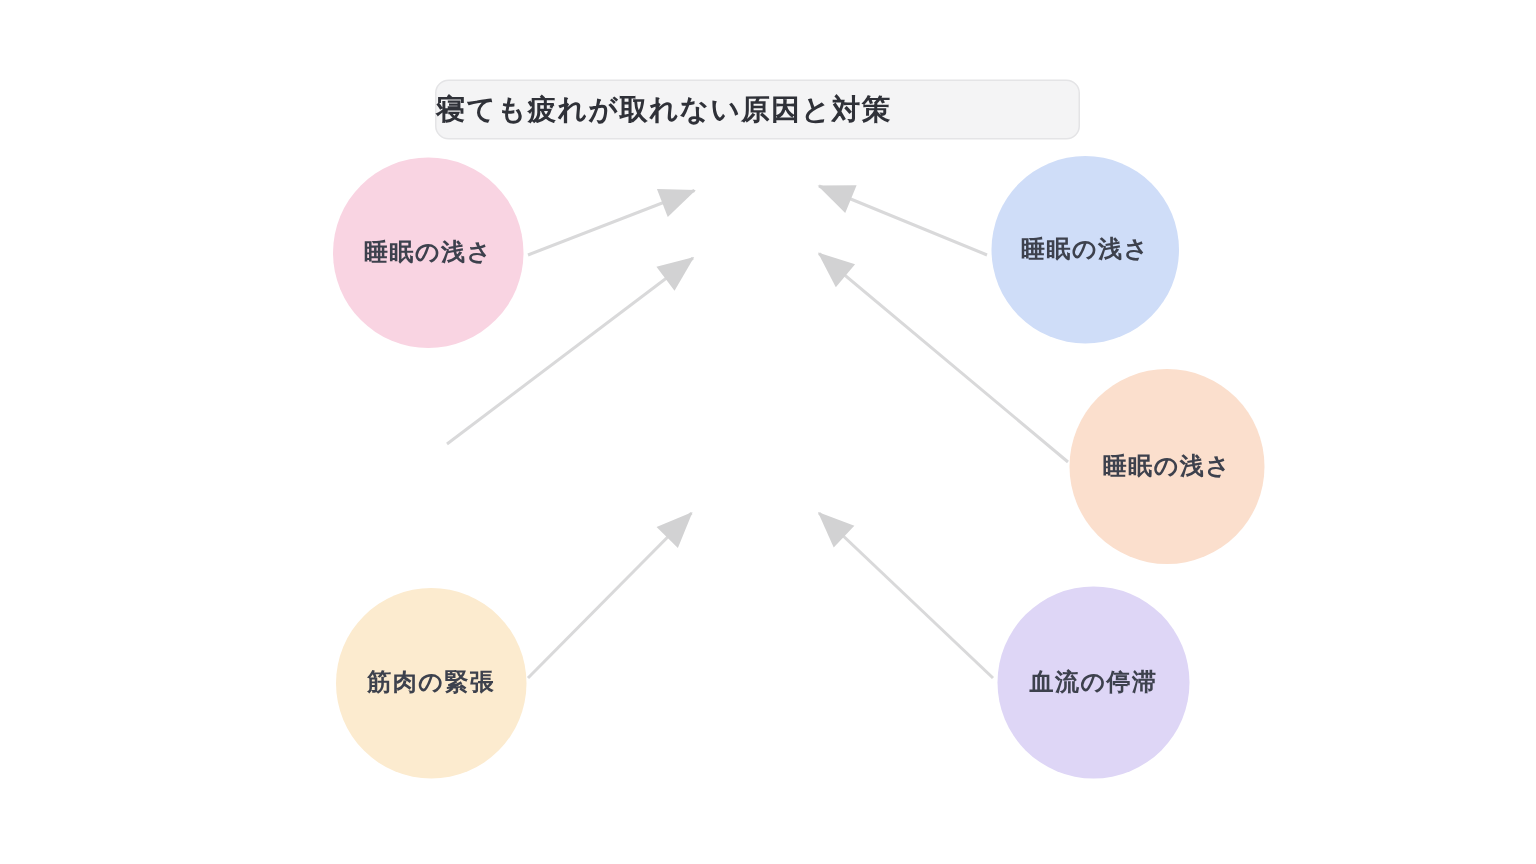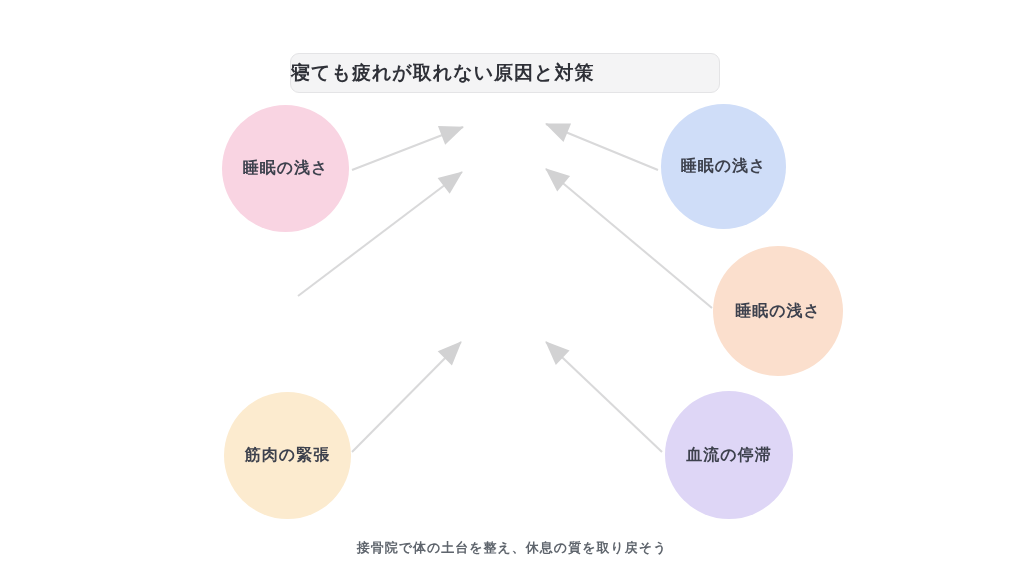--- a/index.html
+++ b/index.html
@@ -72,15 +72,14 @@
   </div>
 
   <div class="node" style="left: 224px; top: 392px; width: 127px; height: 127px; background: rgb(252, 235, 207);">
     <span style="color: rgb(61, 65, 77);">筋肉の緊張</span>
   </div>
 
   <div class="node" style="left: 665px; top: 391px; width: 128px; height: 128px; background: rgb(222, 214, 246);">
     <span style="color: rgb(61, 65, 77);">血流の停滞</span>
   </div>
 
-  <div class="caption" style="color: rgb(95, 101, 109);">接骨院で体の土台を整え、休息の質を取り戻そう</div>
 
 </div>
 
 </body></html>

